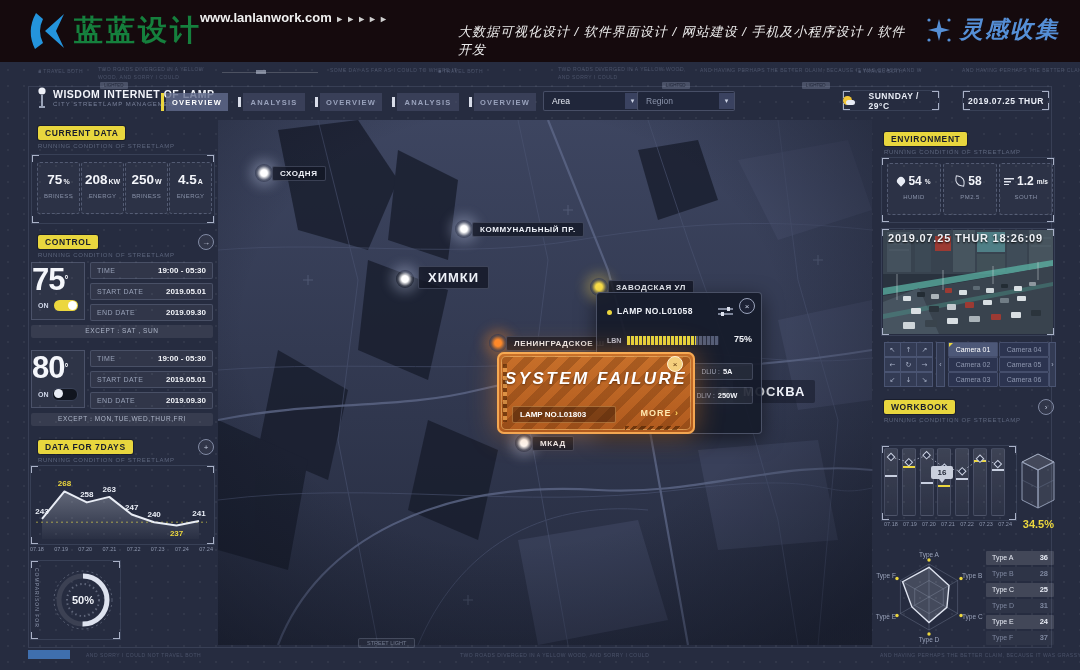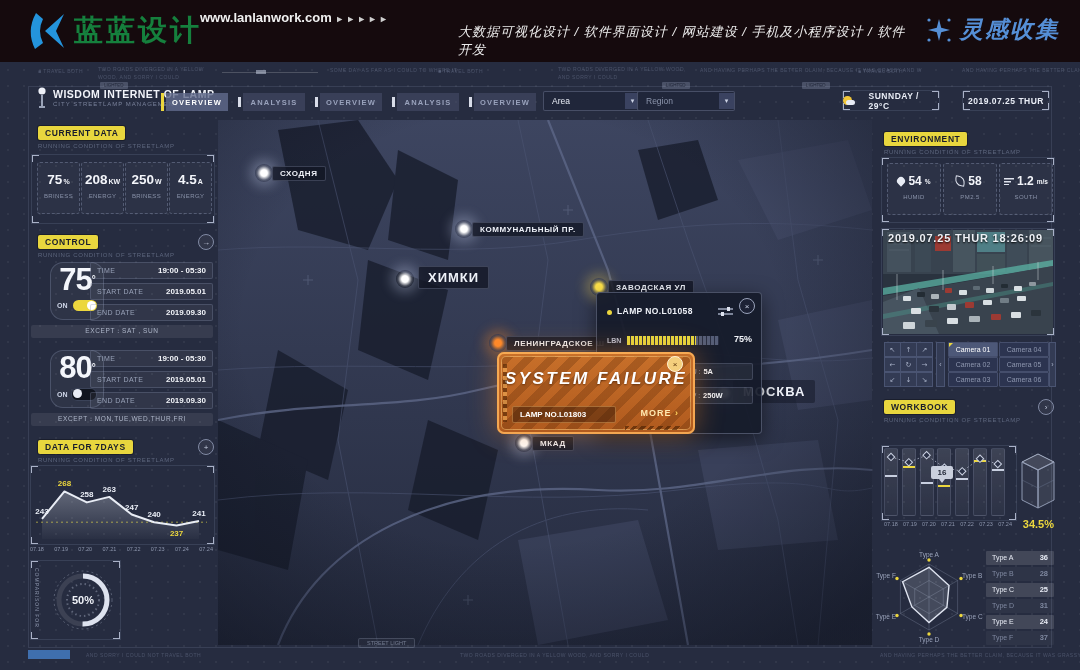--- a/index.html
+++ b/index.html
@@ -53,21 +53,21 @@
     background-position:0 0,0 0,100% 0,100% 0,0 100%,0 100%,100% 100%,100% 100%;}
   .cirbtn{position:absolute;width:14px;height:14px;border-radius:50%;border:1px solid #828bא5;border:1px solid #828ba5;color:#c6cddf;font-size:8px;display:flex;align-items:center;justify-content:center;cursor:pointer;background:rgba(255,255,255,.05);}
 
   
   .card{position:absolute;width:41px;height:50px;border:1px dashed rgba(132,142,172,.45);background:rgba(255,255,255,.03);border-radius:3px;text-align:center;}
   .card .v{margin-top:9px;font-weight:bold;color:#f3f5fa;font-size:13.5px;}
   .card .u{font-size:7px;margin-left:1px;}
   .card .l{margin-top:6px;font-size:6px;color:#8891a8;letter-spacing:.4px;}
 
   
-  .ctrlbox{position:absolute;width:52px;height:56px;border:1px solid rgba(130,140,170,.35);background:rgba(255,255,255,.04);border-radius:13px;text-align:center;margin-left:19px;}
+  .ctrlbox{position:absolute;width:52px;height:56px;border:1px solid rgba(130,140,170,.35);background:rgba(255,255,255,.04);border-radius:0;}
   .bignum{font-size:31px;font-weight:bold;color:#f4f6fb;line-height:34px;letter-spacing:-1px;}
   .deg{font-size:10px;vertical-align:top;}
   .onrow{display:flex;align-items:center;justify-content:space-between;padding:3px 6px 0 6px;}
   .onlbl{font-size:7px;font-weight:bold;color:#cfd6e8;}
   .toggle{width:24px;height:11px;border-radius:6px;position:relative;cursor:pointer;}
   .toggle.on{background:#ecd73e;}
   .toggle.on i{position:absolute;right:1px;top:1px;width:9px;height:9px;border-radius:50%;background:#fff;}
   .toggle.off{background:#11151f;border:1px solid #3a4258;}
   .toggle.off i{position:absolute;left:1px;top:0px;width:9px;height:9px;border-radius:50%;background:#e8ecf5;}
   .rowf{position:absolute;left:90px;width:123px;height:17px;background:rgba(255,255,255,.05);border:1px solid rgba(130,140,170,.3);border-radius:2px;display:flex;align-items:center;justify-content:space-between;padding:0 6px;box-sizing:border-box;}
@@ -93,21 +93,21 @@
   
   #popup{position:absolute;left:596px;top:230px;width:164px;height:140px;background:rgba(22,27,42,.93);border:1px solid rgba(150,160,190,.4);border-radius:4px;box-shadow:0 6px 20px rgba(0,0,0,.5);}
   .closebtn{position:absolute;width:14px;height:14px;border-radius:50%;border:1px solid #9aa3bb;background:rgba(30,36,54,.9);color:#cdd4e6;font-size:8px;display:flex;align-items:center;justify-content:center;cursor:pointer;}
   #popup .dot{position:absolute;left:10px;top:17px;width:5px;height:5px;border-radius:50%;background:#ecd73e;}
   #popup .ptitle{position:absolute;left:20px;top:13px;font-size:8.5px;font-weight:bold;color:#f0f3f9;letter-spacing:.4px;}
   .sliders{position:absolute;right:10px;top:13px;cursor:pointer;}
   #lbn-lbl{position:absolute;left:10px;top:44px;font-size:7px;color:#b6bdd0;font-weight:bold;}
   #lbn-bar{position:absolute;left:30px;top:43px;width:92px;height:9px;background:repeating-linear-gradient(90deg,#555e78 0 3px,#272d42 3px 4px);border-radius:1px;}
   #lbn-fill{position:absolute;left:0;top:0;width:75%;height:9px;background:repeating-linear-gradient(90deg,#e6d83e 0 3px,#272d42 3px 4px);}
   #lbn-val{position:absolute;right:9px;top:41px;font-size:9px;font-weight:bold;color:#f3f5fa;}
-  .pcell{position:absolute;height:17px;background:rgba(255,255,255,.06);border:1px solid rgba(130,140,170,.3);border-radius:2px;display:flex;align-items:center;gap:3px;box-sizing:border-box;}
+  .pcell{position:absolute;height:17px;background:rgba(255,255,255,.06);border:1px solid rgba(130,140,170,.3);border-radius:2px;display:flex;align-items:center;justify-content:center;gap:3px;box-sizing:border-box;}
   .pcell .cl{font-size:6.5px;color:#9aa3ba;}
   .pcell .cv{font-size:7.5px;font-weight:bold;color:#f2f4f9;}
 
   
   #alert{position:absolute;left:497px;top:290px;width:198px;height:82px;border-radius:7px;background:linear-gradient(180deg,#c8702a,#b05a1e);box-shadow:0 0 28px rgba(235,130,40,.45),inset 0 0 0 2px rgba(255,180,90,.85);}
   #alert::before{content:"";position:absolute;inset:4px;border:1px solid rgba(255,200,120,.55);border-radius:5px;background:repeating-linear-gradient(135deg,rgba(80,35,5,.25) 0 8px,transparent 8px 16px);}
   #alert::after{content:"";position:absolute;left:6px;top:12px;bottom:12px;width:4px;background:repeating-linear-gradient(180deg,rgba(70,30,0,.55) 0 4px,rgba(255,190,100,.5) 4px 8px);}
   #alert-title{position:absolute;left:0;top:17px;width:100%;text-align:center;font-size:17px;font-weight:bold;font-style:italic;letter-spacing:2.5px;color:#fff;text-shadow:0 1px 2px rgba(60,25,0,.6);}
   #alert-lamp{position:absolute;left:15px;top:54px;width:104px;height:17px;background:rgba(40,18,4,.4);border:1px solid rgba(255,190,110,.4);border-radius:2px;display:flex;align-items:center;padding-left:7px;font-size:8px;font-weight:bold;color:#fff;box-sizing:border-box;}
   #alert-more{position:absolute;right:16px;top:56px;font-size:9px;font-weight:bold;color:#ffe9b0;letter-spacing:1px;cursor:pointer;}

